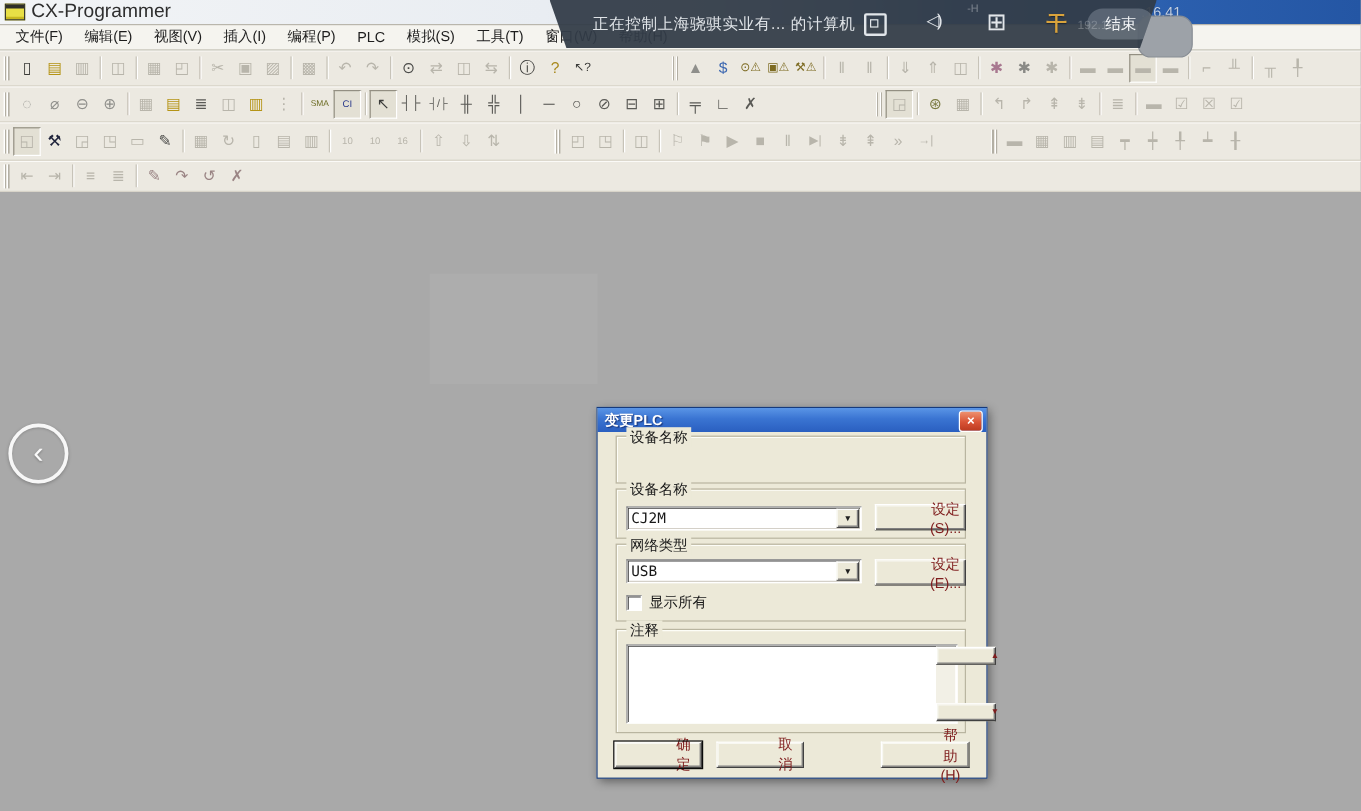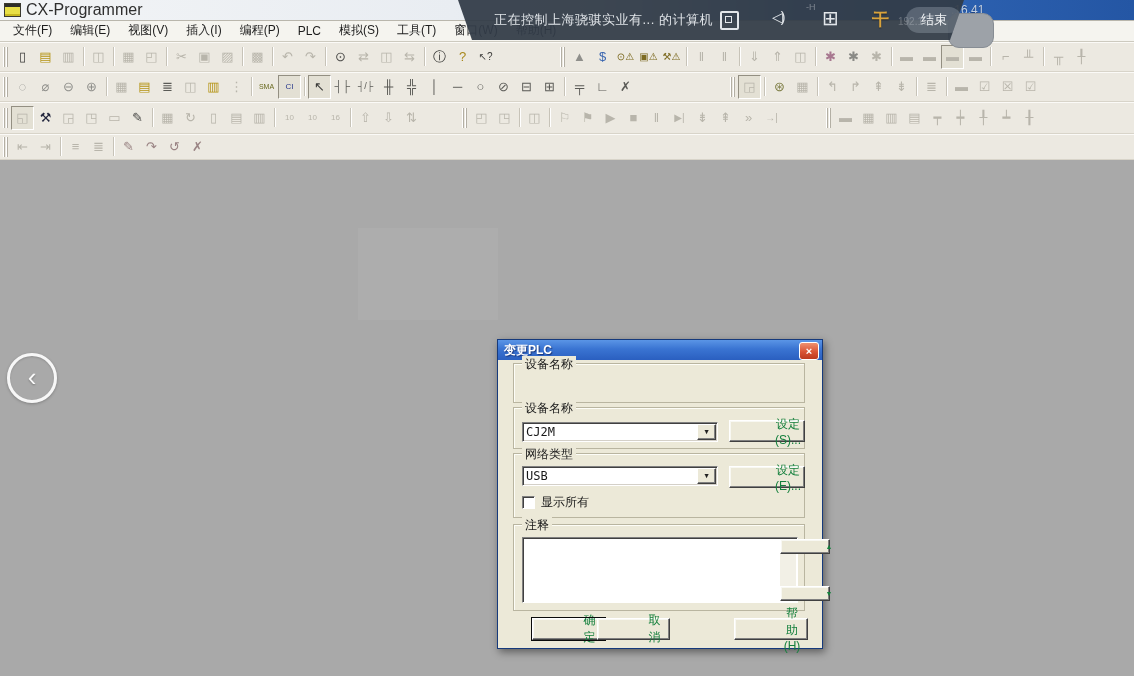--- a/index.html
+++ b/index.html
@@ -91,35 +91,35 @@
     border:1px solid;border-color:#808080 #fff #fff #808080;
     box-shadow:inset 1px 1px 0 #404040, inset -1px -1px 0 #d4d0c8;
     box-sizing:border-box;display:flex;align-items:center;padding-left:3px;
     font-family:"DejaVu Sans Mono","Liberation Mono",monospace;font-size:12px;cursor:default;}
   .combo .arrow{position:absolute;right:1px;top:1px;bottom:1px;width:17px;background:#ece9d8;
     border:1px solid;border-color:#fff #404040 #404040 #fff;
     box-shadow:inset -1px -1px 0 #808080;display:flex;align-items:center;justify-content:center;
     font-size:7px;color:#202020;}
   .btn3d{background:#ece9d8;border:1px solid;border-color:#fff #404040 #404040 #fff;
     box-shadow:inset -1px -1px 0 #808080, inset 1px 1px 0 #f8f8f2;
-    display:flex;align-items:center;justify-content:center;font-size:12px;color:#15803d;
+    display:flex;align-items:center;justify-content:center;font-size:12px;color:#7f1d1d;
     box-sizing:border-box;cursor:pointer;font-family:"Liberation Sans","DejaVu Sans",sans-serif;padding-left:48px;}
   .set-btn{position:absolute;left:215px;top:12px;width:76px;height:22px;}
   .chk-row{position:absolute;left:8px;top:40px;display:flex;align-items:center;}
   .chk{width:13px;height:13px;background:#fff;border:1px solid;border-color:#808080 #fff #fff #808080;
     box-shadow:inset 1px 1px 0 #404040;box-sizing:border-box;cursor:pointer;}
   .chk-label{margin-left:6px;font-size:12px;}
   .txtarea{position:absolute;left:8px;top:12px;width:276px;height:66px;background:#fff;
     border:1px solid;border-color:#808080 #fff #fff #808080;
     box-shadow:inset 1px 1px 0 #404040;box-sizing:border-box;}
   .vscroll{position:absolute;right:1px;top:1px;bottom:1px;width:16px;background:#f2f0e6;}
   .sb-btn{position:absolute;left:0;width:16px;height:15px;font-size:7px;}
   .sb-up{top:0;} .sb-dn{bottom:0;}
   .dlg-btn{position:absolute;height:22px;top:278px;}
-  .b-ok{left:14px;width:73px;outline:1px solid #0a0a0a;margin-left:20px;}
+  .b-ok{left:14px;width:73px;outline:1px solid #0a0a0a;}
   .b-cancel{left:99px;width:73px;}
   .b-help{left:236px;width:74px;}
 </style>
 </head>
 <body>
 
 <div class="titlebar">
   <div class="app-icon"></div>
   <span class="title-text">CX-Programmer</span>
   <span class="ip-suffix">.16.41</span>

